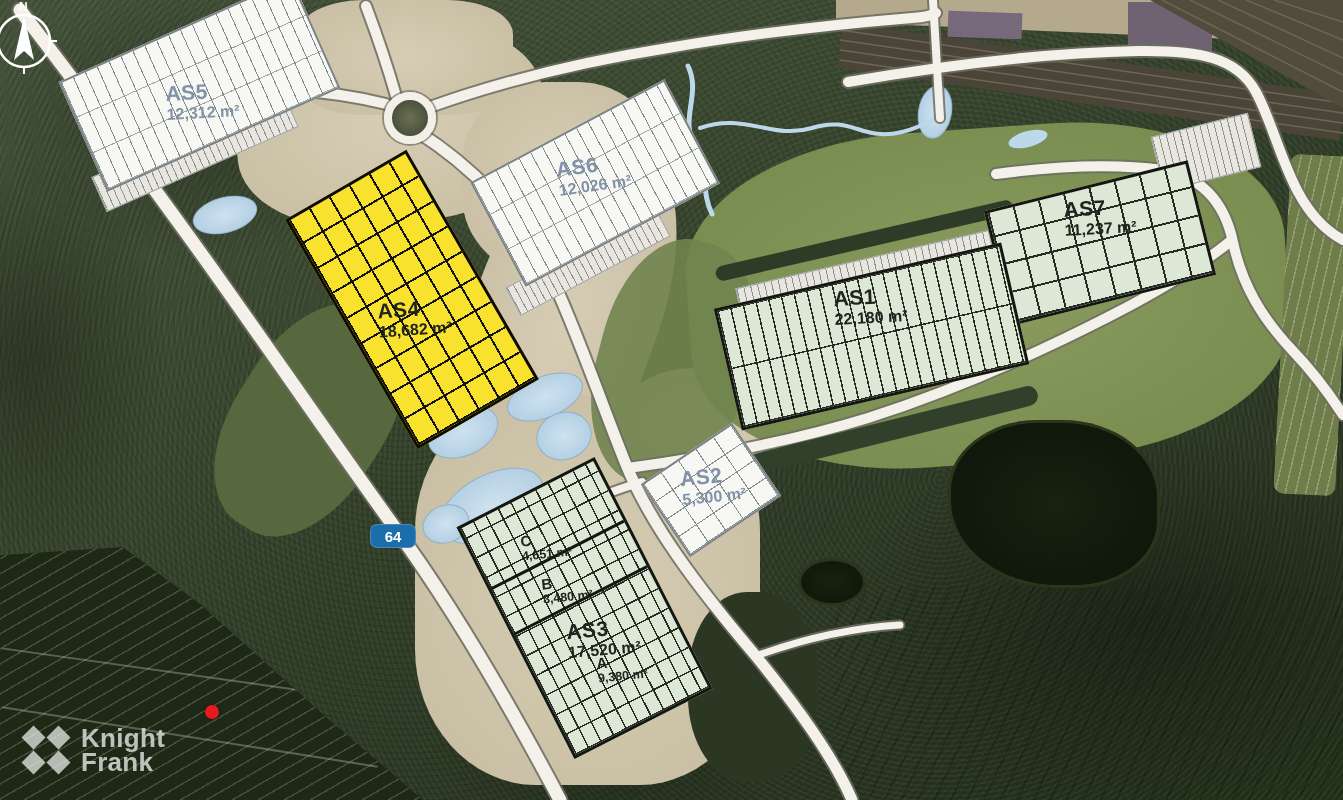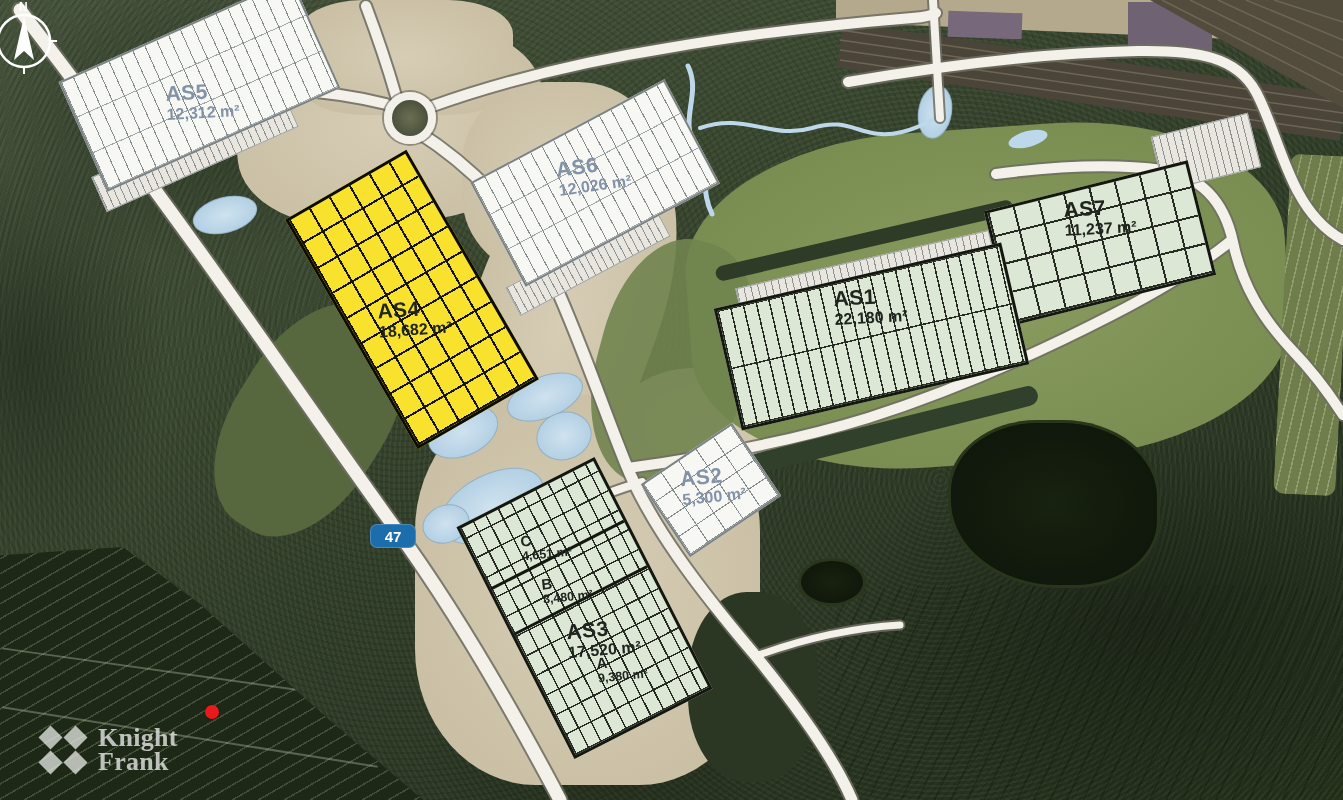--- a/index.html
+++ b/index.html
@@ -66,21 +66,21 @@
   .lbl-dark{color:#20241f;}
   .ulbl{position:absolute;font-weight:bold;color:#20241f;line-height:1.1;white-space:nowrap;}
   .ulbl .nm{font-size:15px;}
   .ulbl .ar{font-size:12.5px;}
   
   #road-badge{left:370px;top:524px;width:46px;height:24px;background:#1b6dab;
     border-radius:7px;color:#fff;font-size:15px;font-weight:bold;display:flex;
     align-items:center;justify-content:center;border:1px solid rgba(255,255,255,.2);}
   #red-dot{left:205px;top:705px;width:14px;height:14px;border-radius:50%;
     background:#e81a1d;box-shadow:0 0 2px rgba(0,0,0,.5);}
-  #kf-logo{left:37px;top:724px;display:flex;align-items:center;gap:9px;font-family:Liberation Serif, serif;}
+  #kf-logo{left:20px;top:724px;display:flex;align-items:center;gap:9px;}
   #kf-word{color:rgba(234,236,233,.78);font-size:26px;font-weight:600;line-height:24px;letter-spacing:.3px;}
 </style>
 </head>
 <body>
 
 <div id="map-canvas">
 
   <div class="abs" id="terrain-base"></div>
   <div class="abs" id="terrain-texture"></div>
 
@@ -225,21 +225,21 @@
   </div>
   <div class="ulbl" style="left:542px;top:574px;transform:rotate(-6deg);">
     <div class="nm">B</div>
     <div class="ar">3,480 m²</div>
   </div>
   <div class="ulbl" style="left:597px;top:653px;transform:rotate(-6deg);">
     <div class="nm">A</div>
     <div class="ar">9,380 m²</div>
   </div>
 
-  <div class="abs" id="road-badge">47</div>
+  <div class="abs" id="road-badge">64</div>
   <div class="abs" id="red-dot"></div>
 
   <svg class="abs" style="left:-3px;top:0;" width="64" height="76" viewBox="0 0 64 76">
     <circle cx="27" cy="41" r="26" stroke="#ffffff" stroke-width="2.5" fill="none"></circle>
     <g stroke="#ffffff" stroke-width="2">
       <line x1="27" y1="67" x2="27" y2="74"></line>
         <line x1="53" y1="41" x2="60" y2="41"></line>
         <line x1="1" y1="41" x2="-6" y2="41"></line>
     </g>
     <polygon points="27,16 17,60 27,51 37,60" fill="#ffffff"></polygon>

